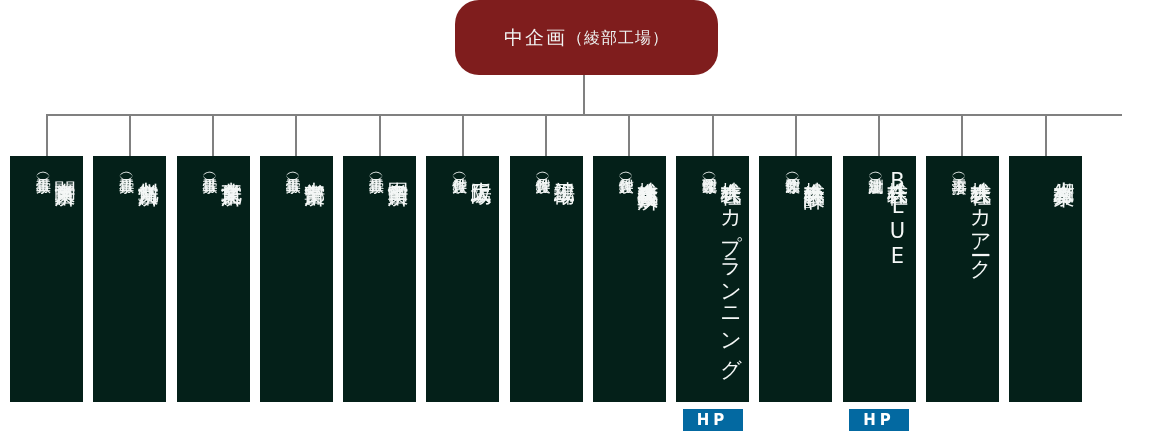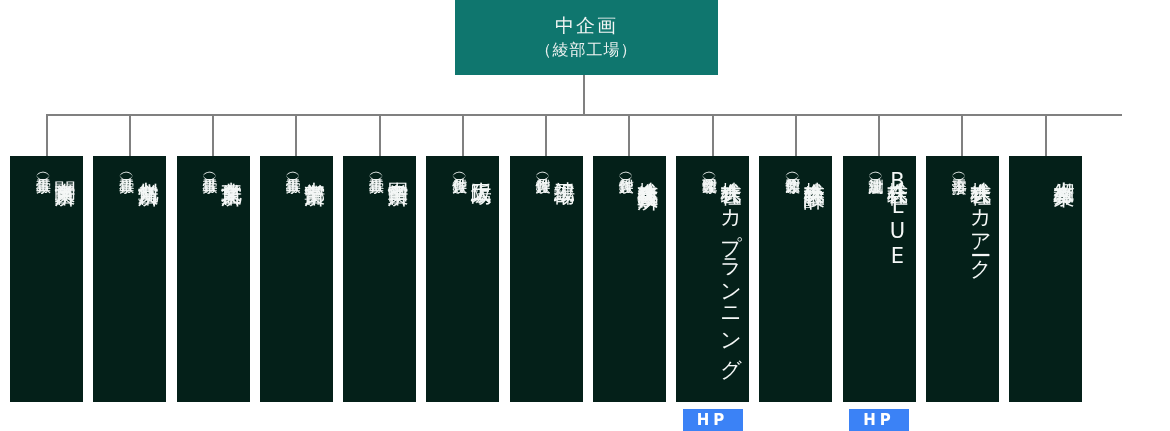--- a/index.html
+++ b/index.html
@@ -21,27 +21,27 @@
     overflow: hidden;
   }
 
   
   .root-box {
     position: absolute;
     left: 455px;
     top: 0px;
     width: 263px;
     height: 75px;
-    background: #0f766e;
+    background: #7f1d1d;
     color: #ffffff;
     display: flex;
-    flex-direction: column;
     align-items: center;
     justify-content: center;
     box-sizing: border-box;
+    border-radius: 24px;
   }
   .root-title {
     font-size: 19px;
     letter-spacing: 2px;
     line-height: 1.25;
     color: #f2f5f4;
   }
   .root-sub {
     font-size: 16px;
     letter-spacing: 1px;
@@ -112,21 +112,21 @@
     margin-right: 3px;
     padding-top: 2px;
   }
 
   
   .hp-badge {
     position: absolute;
     top: 409px;
     width: 60px;
     height: 22px;
-    background: #3b82f6;
+    background: #0369a1;
     color: #ffffff;
     font-size: 15px;
     font-weight: bold;
     letter-spacing: 4px;
     display: flex;
     align-items: center;
     justify-content: center;
     box-sizing: border-box;
   }
 </style>

